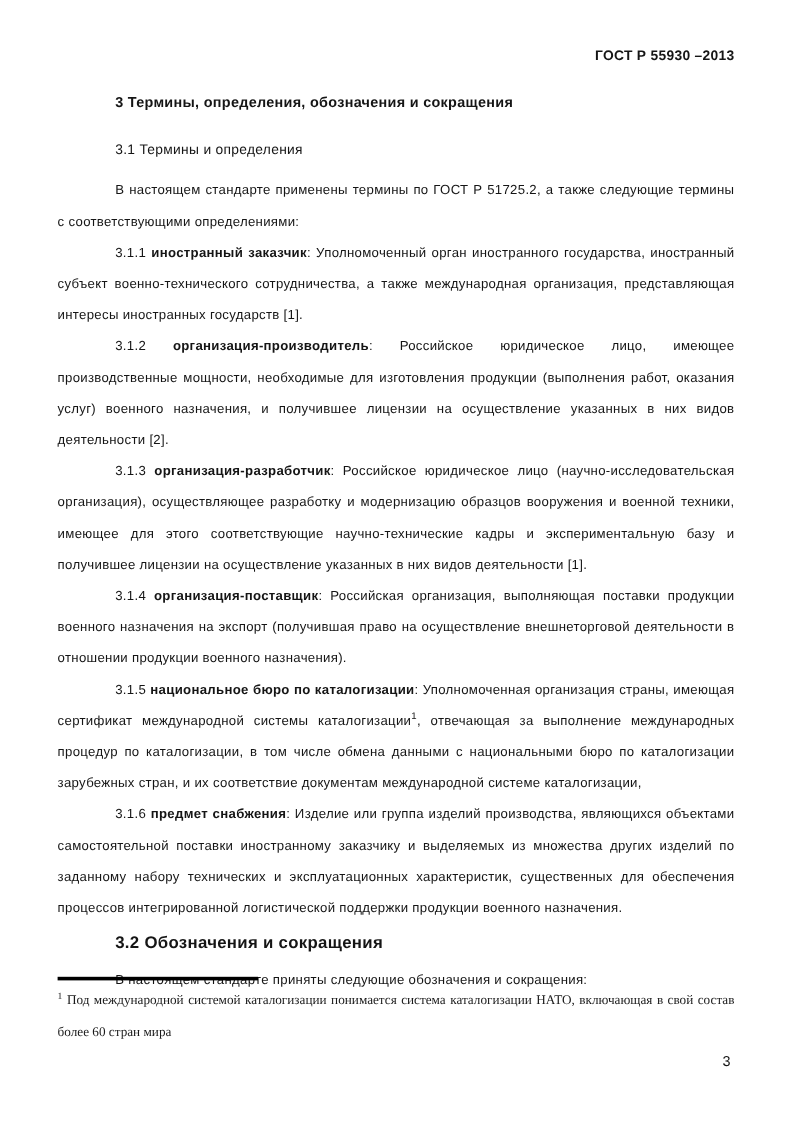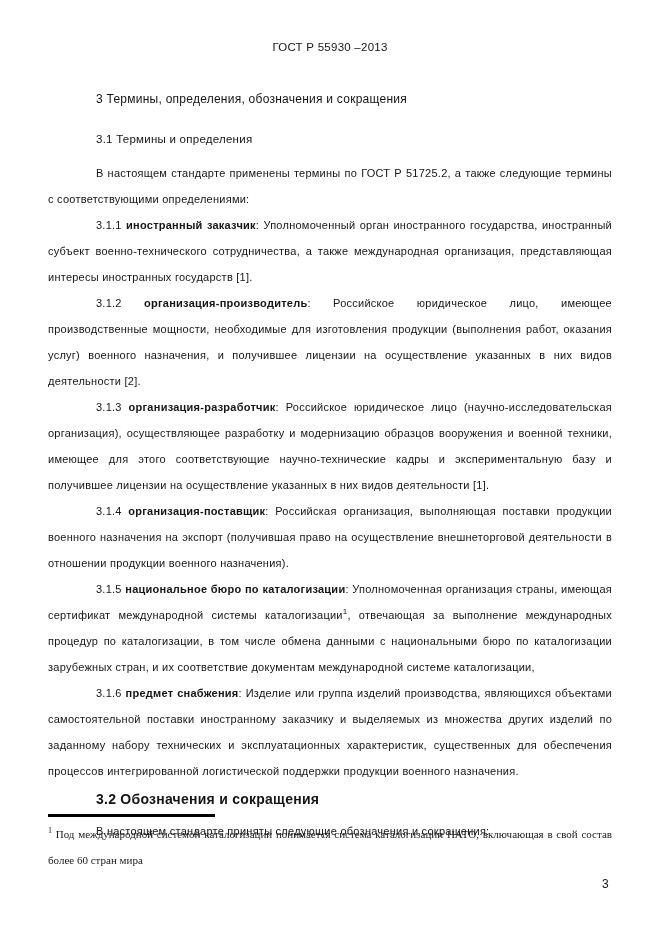--- a/index.html
+++ b/index.html
@@ -10,30 +10,30 @@
     background: #ffffff;
     box-sizing: border-box;
     padding: 34px 49px 0 48px;
     font-family: "Liberation Sans", sans-serif;
     font-size: 11px;
     color: #151515;
     letter-spacing: 0.25px;
     overflow: hidden;
   }
   .doc-header {
-    text-align: center;
-    font-weight: normal;
+    text-align: right;
+    font-weight: bold;
     font-size: 11.5px;
     line-height: 26px;
   }
   .h1 {
-    font-weight: normal;
+    font-weight: bold;
     font-size: 12px;
     line-height: 26px;
-    margin: 26px 0 0 48px;
+    margin: 12px 0 0 48px;
   }
   .h2 {
     font-weight: normal;
     font-size: 11.5px;
     line-height: 26px;
     margin: 14px 0 0 48px;
   }
   .h2b {
     font-weight: bold;
     font-size: 14px;

